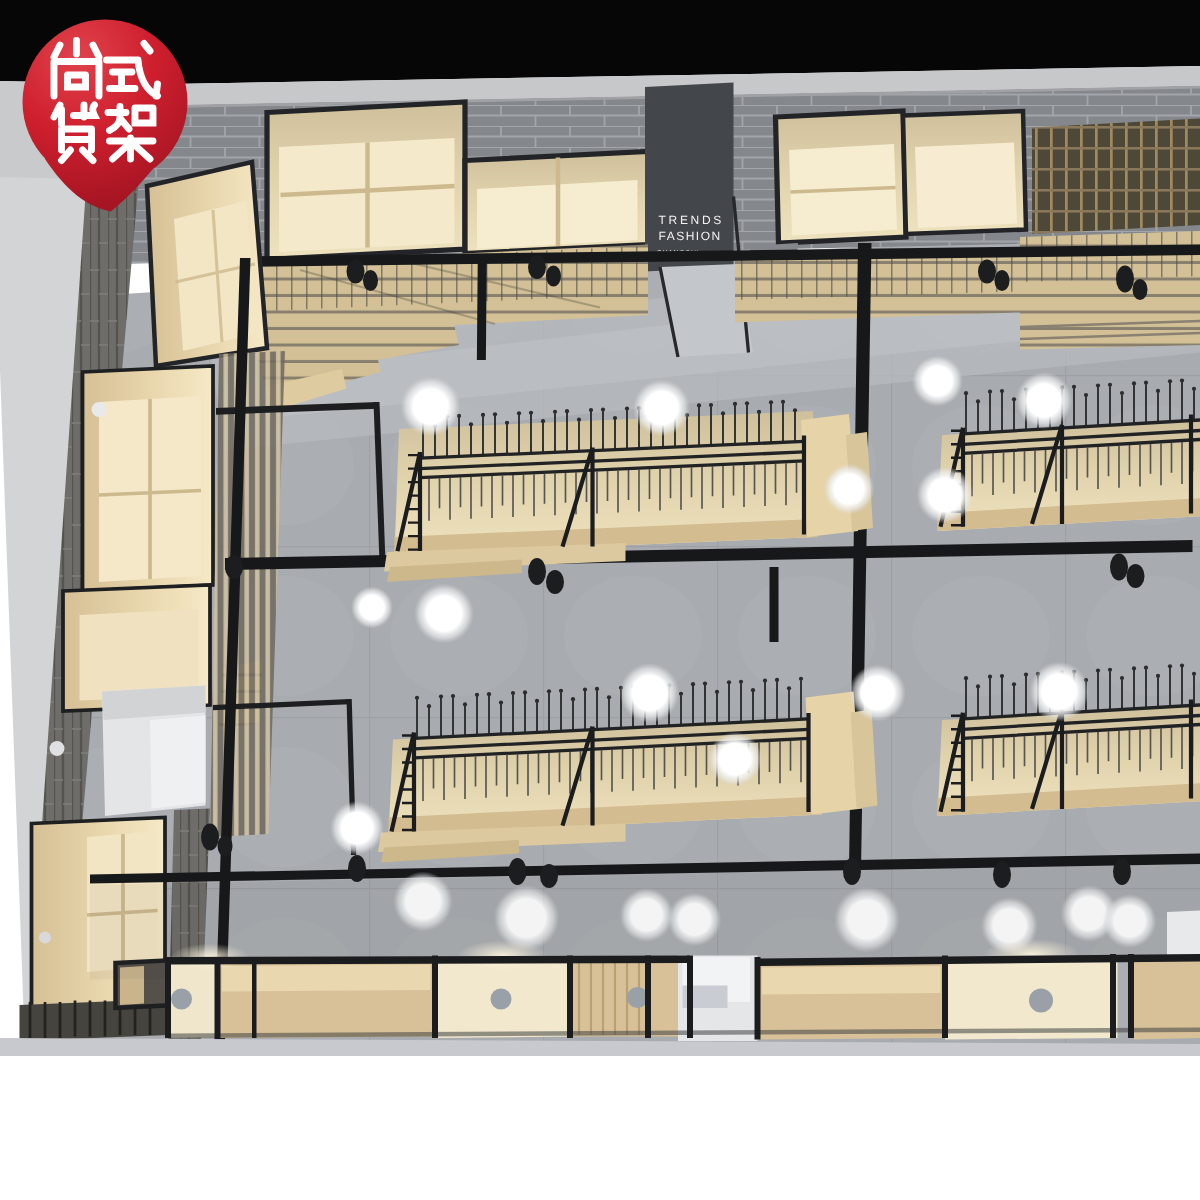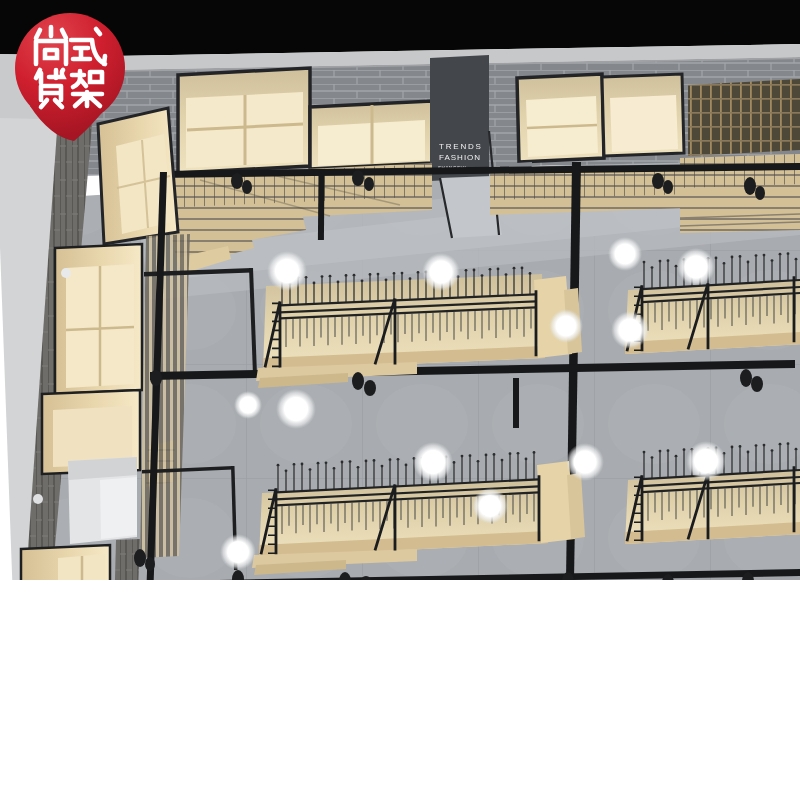--- a/index.html
+++ b/index.html
@@ -1,16 +1,16 @@
 <!DOCTYPE html>
 <html><head>
 <meta charset="utf-8">
 <style>
 html,body{margin:0;padding:0;background:#fff;}
-#c{position:relative;width:800px;height:580px;overflow:hidden;font-family:"Liberation Sans",sans-serif;}
+#c{position:relative;width:800px;height:704px;overflow:hidden;font-family:"Liberation Sans",sans-serif;}
 </style>
 </head>
 <body>
 <div id="c">
 <svg width="800" height="800" viewBox="0 0 800 800">
 <defs>
 <pattern id="tile" width="116" height="114" patternUnits="userSpaceOnUse" patternTransform="translate(14 22)">
   <rect width="116" height="114" fill="#a8abaf"></rect>
   <path d="M0 0H116M0 0V114" stroke="#9da0a5" stroke-width="1.6" fill="none"></path>
   <ellipse cx="60" cy="60" rx="46" ry="40" fill="#b0b3b7" opacity="0.35"></ellipse>

